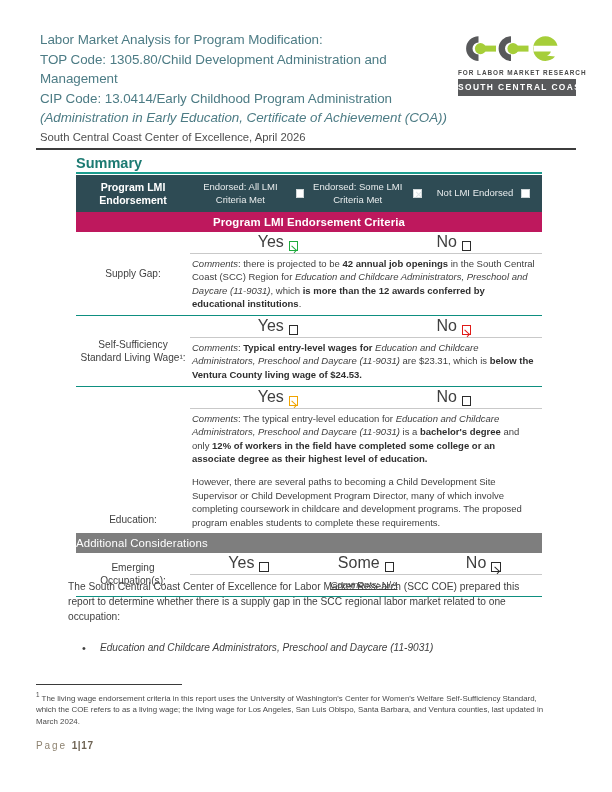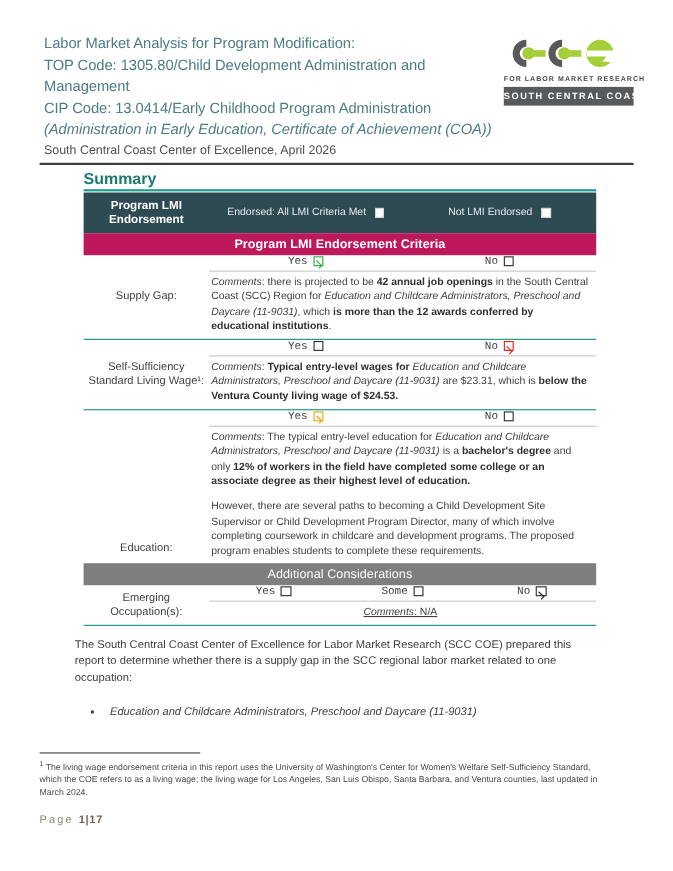--- a/index.html
+++ b/index.html
@@ -118,21 +118,21 @@
     color: #ffffff;
     text-align: center;
     font-weight: bold;
     font-size: 11.4px;
     padding: 3.5px 0 4px 0;
     letter-spacing: 0.1px;
   }
   .band-gray {
     background: #7e7e7e;
     color: #ffffff;
-    text-align: center;
+    text-align: left;
     font-size: 11.4px;
     padding: 3.5px 0 4px 0;
     letter-spacing: 0.1px;
   }
 
   .crit-row { display: flex; border-bottom: 1.4px solid #0e8f80; }
   .crit-row.nobot { border-bottom: none; }
   .crit-label {
     width: 114px;
     display: flex;
@@ -147,26 +147,25 @@
   .crit-body { flex: 1; display: flex; flex-direction: column; }
 
   .yn-row {
     display: flex;
     border-bottom: 0.8px solid #c9c9c9;
     padding: 1px 0 2px 0;
   }
   .yn-cell {
     flex: 1;
     display: flex;
-    align-items: flex-start;
+    align-items: flex-end;
     justify-content: center;
     gap: 5px;
-    font-size: 10px;
-    color: #3f3f3f;
-    font-family: Liberation Mono, monospace;
+    font-size: 16px;
+    color: #3f3f3f;
   }
   .comment {
     padding: 3px 6px 4px 2px;
     font-size: 9.5px;
     line-height: 13.6px;
     color: #3f3f3f;
   }
   .comment p { margin: 0; }
   .comment p + p { margin-top: 9px; }
   .comment em { font-style: italic; }
@@ -303,20 +302,24 @@
 
   <div class="tbl">
 
     <div class="row-endorse">
       <div class="endorse-label">Program LMI Endorsement</div>
       <div class="endorse-opt">
         <span class="otxt">Endorsed: All LMI Criteria Met</span>
         <span class="cb sm"></span>
       </div>
       <div class="endorse-opt">
+        <span class="otxt">Endorsed: Some LMI Criteria Met</span>
+        <span class="cb sm x"></span>
+      </div>
+      <div class="endorse-opt">
         <span class="otxt">Not LMI Endorsed</span>
         <span class="cb sm"></span>
       </div>
     </div>
 
     <div class="band-teal">Program LMI Endorsement Criteria</div>
 
     <div class="crit-row">
       <div class="crit-label">Supply Gap:</div>
       <div class="crit-body">

